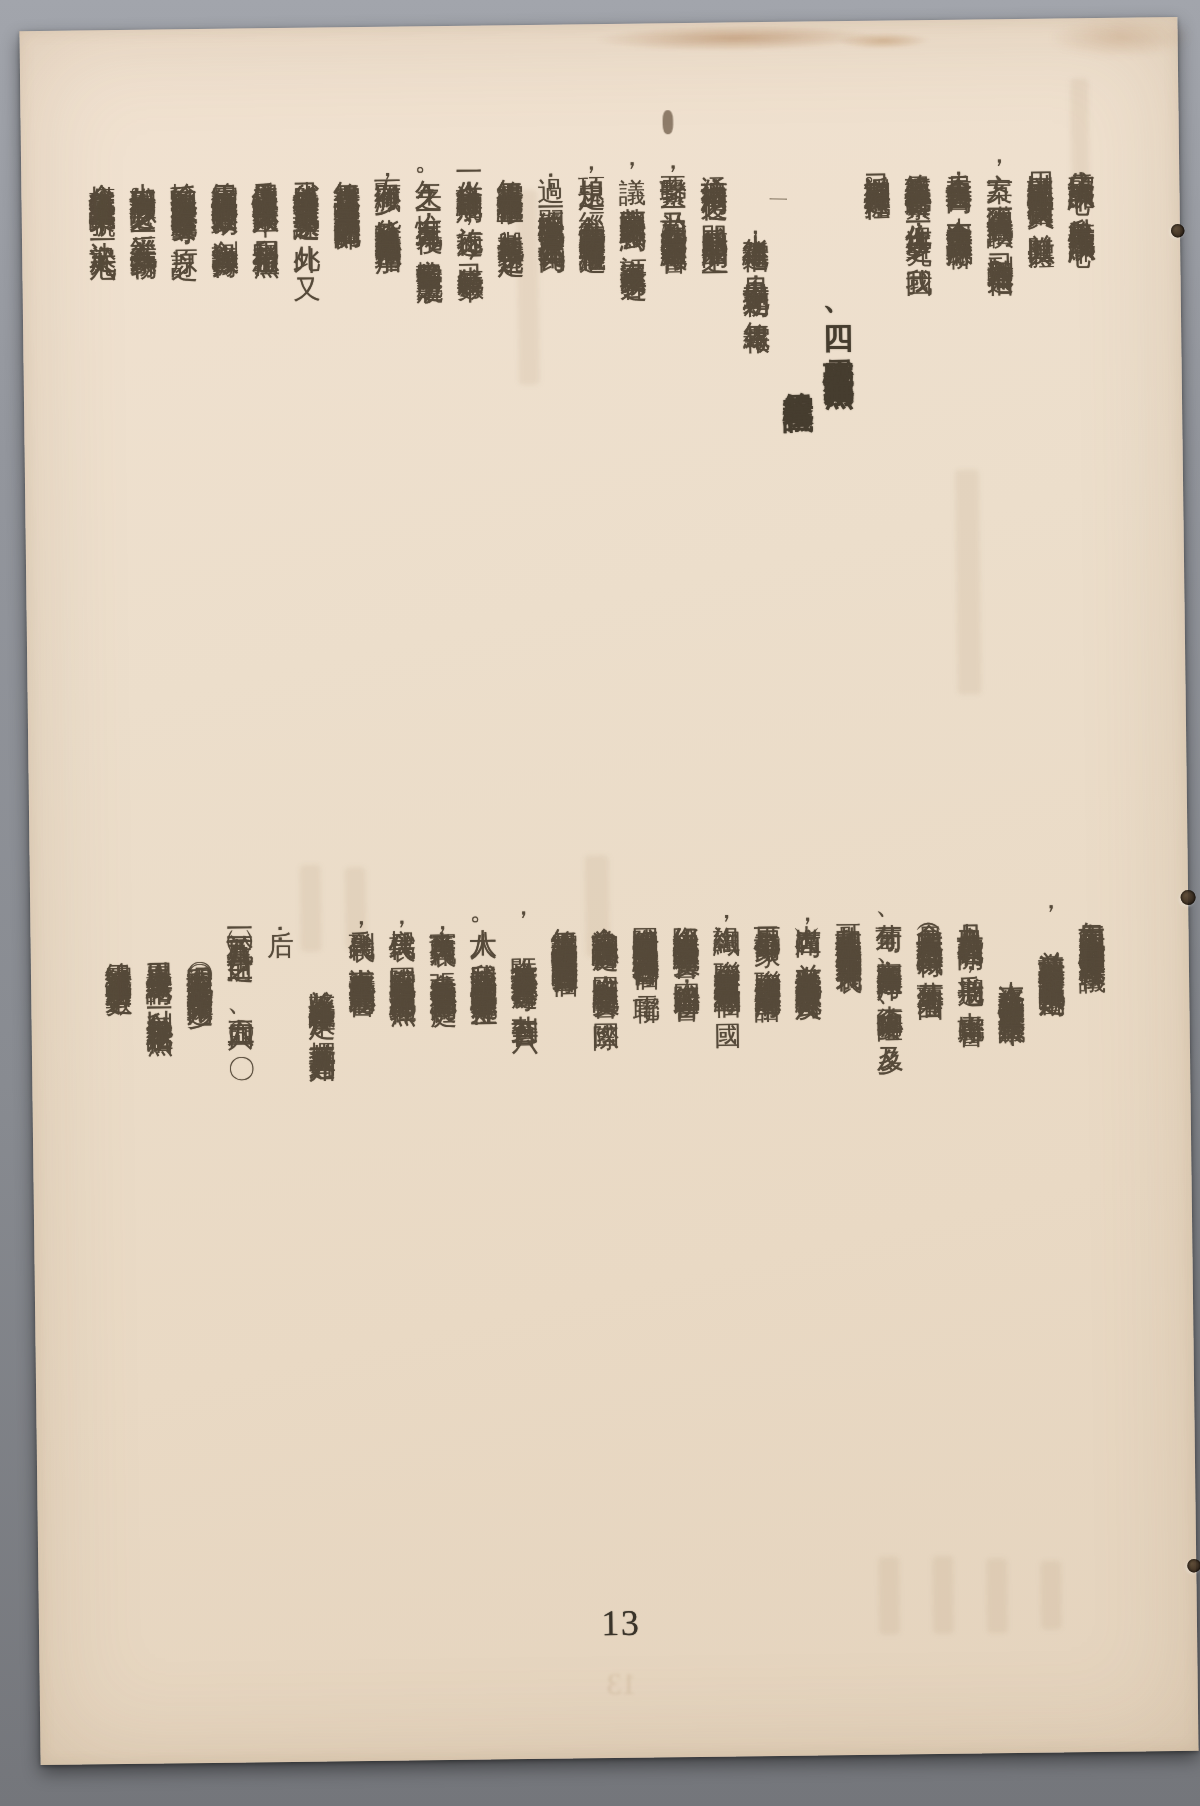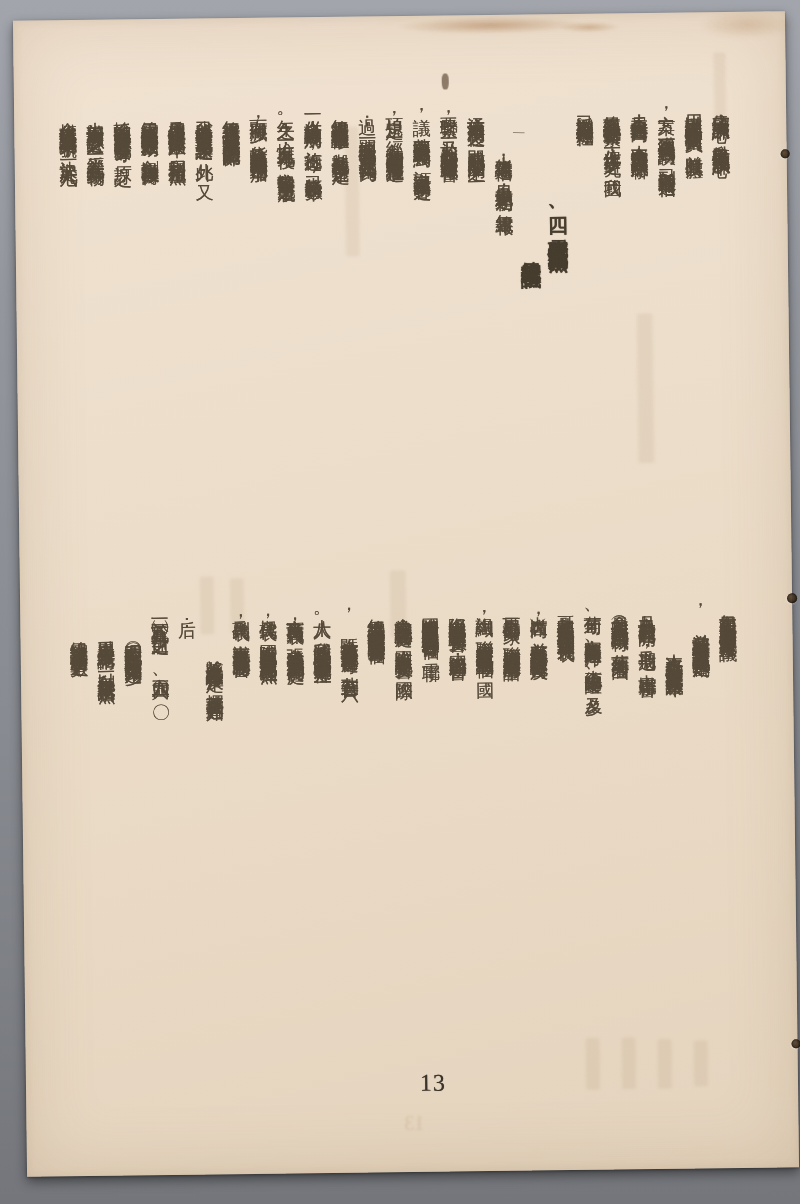--- a/index.html
+++ b/index.html
@@ -28,21 +28,21 @@
   }
   .vcol.h{
     font-size:20px;line-height:22px;letter-spacing:1.1px;
     font-weight:bold;color:#463d2f;text-shadow:0 0 .8px rgba(70,61,47,.8);
   }
   .stray{
     position:absolute;left:498px;top:110px;font-size:13px;color:#6a5c48;
     opacity:.65;transform:rotate(2deg);
   }
   .page-number{
-    position:absolute;left:356px;top:1054px;width:64px;text-align:right;
+    position:absolute;left:356px;top:1054px;width:64px;text-align:center;
     font-size:24px;color:#3a342a;letter-spacing:1px;text-shadow:0 0 .7px rgba(58,52,42,.8);
   }
   .ghost-pagenum{
     position:absolute;left:366px;top:1096px;width:44px;text-align:center;
     font-size:20px;color:#a5835c;opacity:.22;transform:scaleX(-1);filter:blur(1px);
   }
   .hole{
     position:absolute;width:9px;height:9px;border-radius:50%;
     background:radial-gradient(circle at 35% 35%,#5a4a38,#221810);
     box-shadow:-1px 1px 2px rgba(255,255,255,.4),inset 0 0 2px #000;

